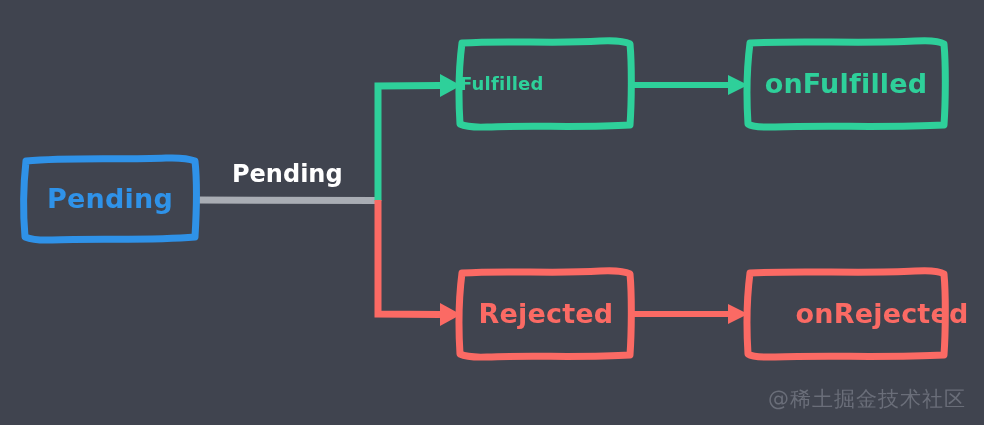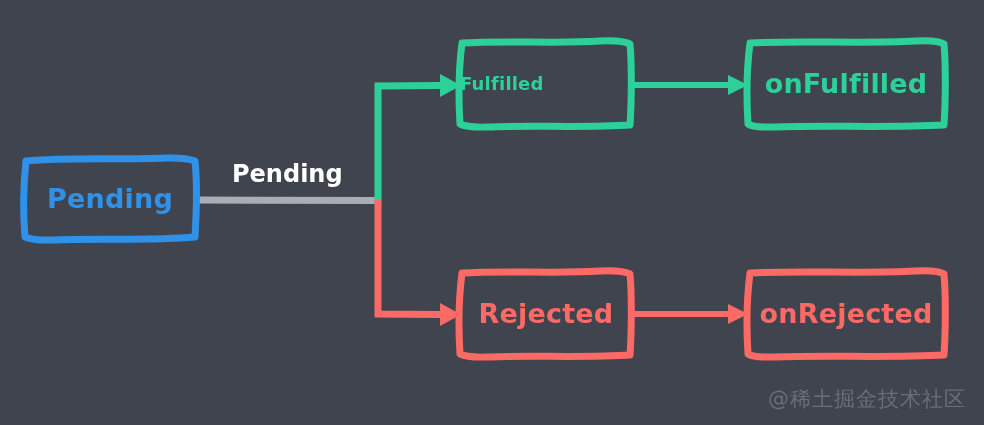--- a/index.html
+++ b/index.html
@@ -65,21 +65,21 @@
     left: 460px;
     top: 270px;
     width: 172px;
     height: 88px;
     line-height: 88px;
     text-align: center;
   }
   .node-label.onrejected {
     color: #fb6a64;
     font-size: 27px;
-    left: 748px;
+    left: 784px;
     top: 270px;
     width: 196px;
     height: 88px;
     line-height: 88px;
     text-align: center;
   }
   .edge-label {
     position: absolute;
     color: #ffffff;
     font-weight: bold;

